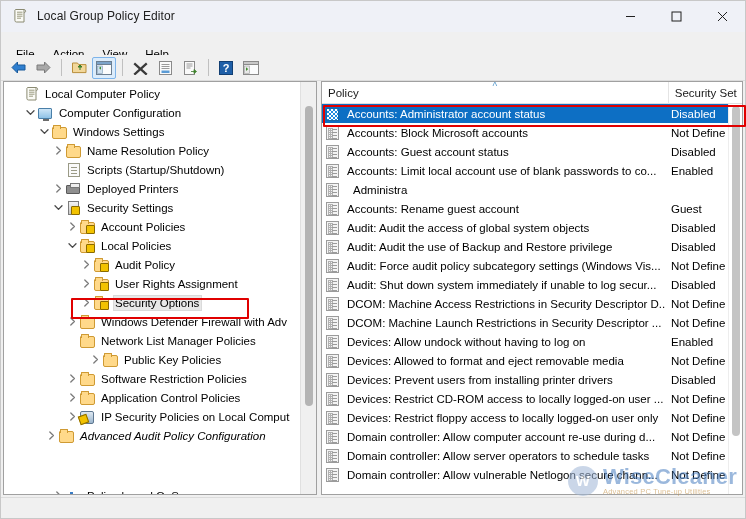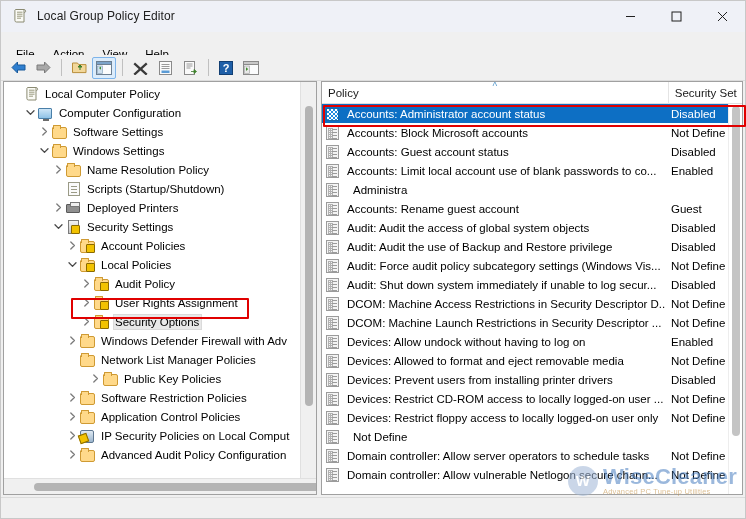--- a/index.html
+++ b/index.html
@@ -107,21 +107,21 @@
   .pane {
     background: #fff;
     border: 1px solid #a0a0a0;
     position: relative;
     overflow: hidden;
   }
   .left-pane {
     width: 314px;
     flex: 0 0 auto;
     display: flex;
-    flex-direction: column;
+    flex-direction: row;
   }
   .splitter { width: 4px; flex: 0 0 auto; background: #f0f0f0; }
   .right-pane { flex: 1 1 auto; display: flex; flex-direction: column; }
 
   
   .tree-scroll {
     position: relative;
     flex: 1 1 auto;
     overflow: hidden;
     padding-top: 2px;
@@ -576,31 +576,20 @@
               </svg>
             </span>
             <span class="tree-icon">
               <div class="ic-monitor"></div>
             </span>
             <span class="tree-label">Computer Configuration</span>
           </div>
           <div class="tree-row" style="padding-left: 32px;">
             <span class="twisty">
               <svg width="9" height="9" viewBox="0 0 9 9">
-                <path d="M2.8 1l3.6 3.5L2.8 8" fill="none" stroke="#7a7a7a" stroke-width="1.3" stroke-linecap="round" stroke-linejoin="round"></path>
-              </svg>
-            </span>
-            <span class="tree-icon">
-              <div class="ic-folder"></div>
-            </span>
-            <span class="tree-label">Software Settings</span>
-          </div>
-          <div class="tree-row" style="padding-left: 32px;">
-            <span class="twisty">
-              <svg width="9" height="9" viewBox="0 0 9 9">
                 <path d="M1 2.8l3.5 3.6L8 2.8" fill="none" stroke="#4a4a4a" stroke-width="1.3" stroke-linecap="round" stroke-linejoin="round"></path>
               </svg>
             </span>
             <span class="tree-icon">
               <div class="ic-folder"></div>
             </span>
             <span class="tree-label">Windows Settings</span>
           </div>
           <div class="tree-row" style="padding-left: 46px;">
             <span class="twisty">
@@ -752,21 +741,21 @@
             <span class="twisty">
               <svg width="9" height="9" viewBox="0 0 9 9">
                 <path d="M2.8 1l3.6 3.5L2.8 8" fill="none" stroke="#7a7a7a" stroke-width="1.3" stroke-linecap="round" stroke-linejoin="round"></path>
               </svg>
             </span>
             <span class="tree-icon">
               <div class="ic-ipsec"></div>
             </span>
             <span class="tree-label">IP Security Policies on Local Comput</span>
           </div>
-          <div class="tree-row" style="padding-left: 60px;">
+          <div class="tree-row" style="padding-left: 39px; font-style: italic;">
             <span class="twisty">
               <svg width="9" height="9" viewBox="0 0 9 9">
                 <path d="M2.8 1l3.6 3.5L2.8 8" fill="none" stroke="#7a7a7a" stroke-width="1.3" stroke-linecap="round" stroke-linejoin="round"></path>
               </svg>
             </span>
             <span class="tree-icon">
               <div class="ic-folder"></div>
             </span>
             <span class="tree-label">Advanced Audit Policy Configuration</span>
           </div>
@@ -924,20 +913,21 @@
             <span class="lv-icon">
               <div class="ic-policy"></div>
             </span>
             <span class="lv-name">Devices: Restrict floppy access to locally logged-on user only</span>
             <span class="lv-value">Not Define</span>
           </div>
           <div class="lv-row">
             <span class="lv-icon">
               <div class="ic-policy"></div>
             </span>
+            <span class="lv-name">Domain controller: Allow computer account re-use during d...</span>
             <span class="lv-value">Not Define</span>
           </div>
           <div class="lv-row">
             <span class="lv-icon">
               <div class="ic-policy"></div>
             </span>
             <span class="lv-name">Domain controller: Allow server operators to schedule tasks</span>
             <span class="lv-value">Not Define</span>
           </div>
           <div class="lv-row">

